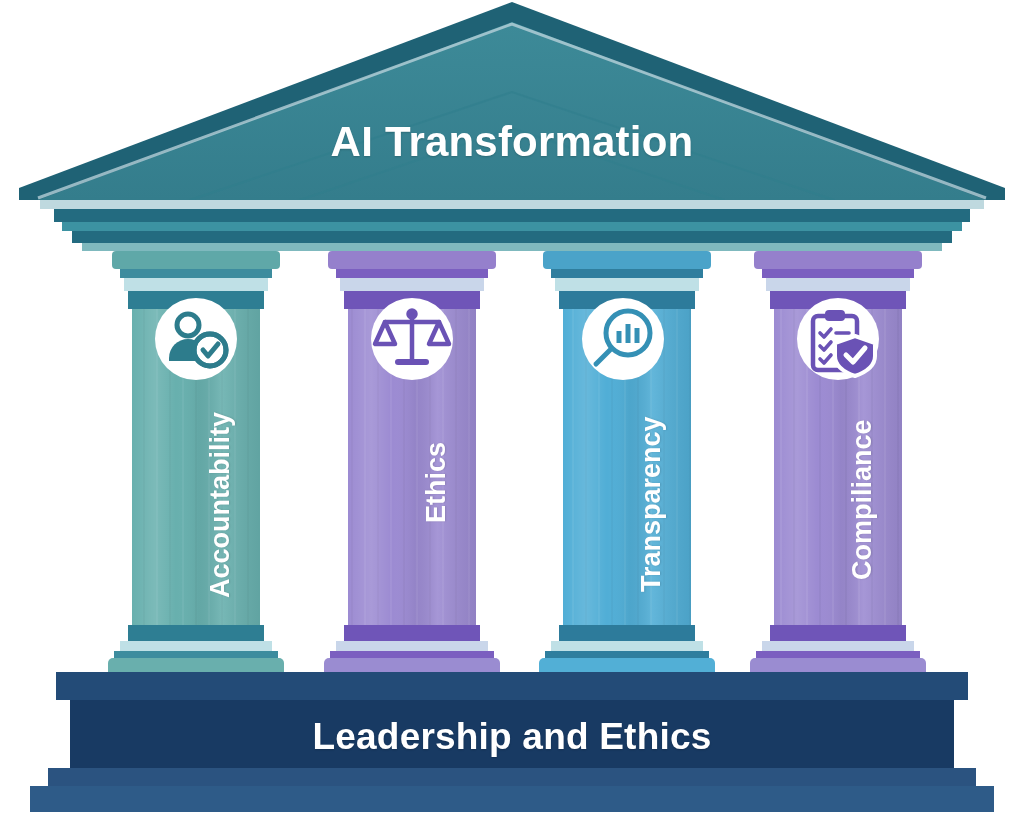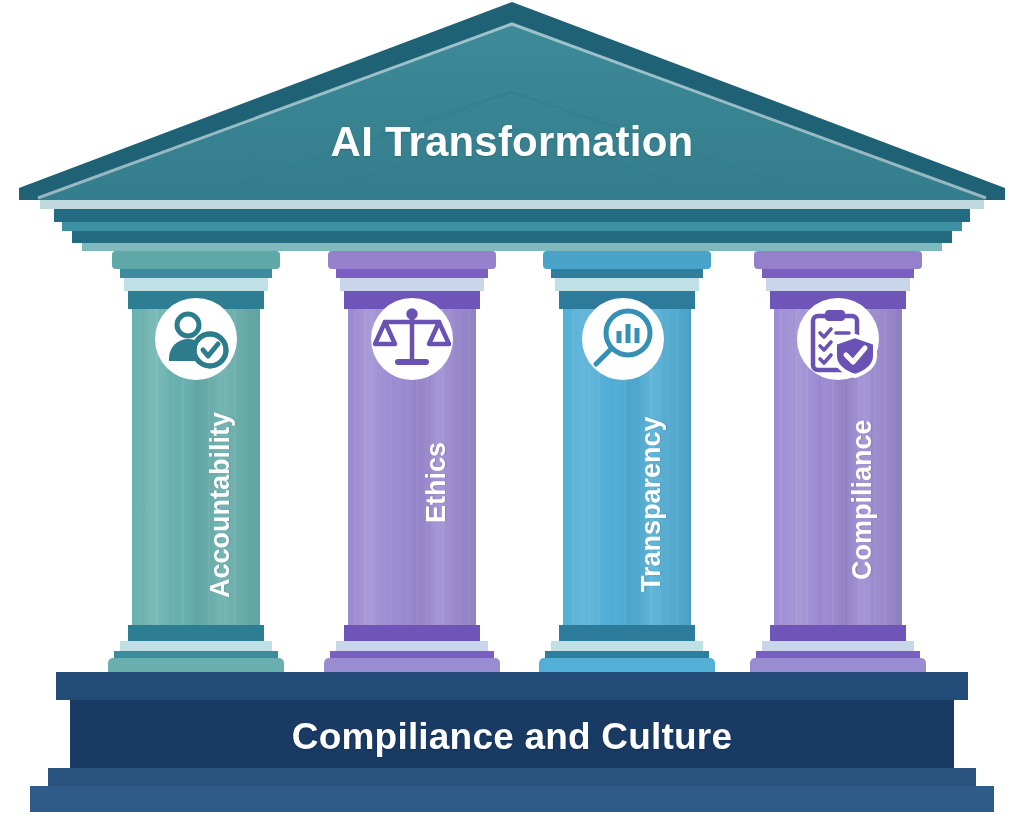--- a/index.html
+++ b/index.html
@@ -197,21 +197,21 @@
         <line x1="39" y1="61" x2="48" y2="61"></line>
       </g>
       <path d="M58 38 L78 45 L78 58 Q78 71 58 78 Q38 71 38 58 L38 45 Z" fill="#6A52B5" stroke="#FFFFFF" stroke-width="4"></path>
       <polyline points="49,57 56,64 68,50" fill="none" stroke="#FFFFFF" stroke-width="5" stroke-linecap="round" stroke-linejoin="round"></polyline>
     </g>
   </g>
 </svg>
 
 <div class="ttl" id="pediment-title">AI Transformation</div>
 
-<div class="ttl" id="plinth-title">Compiliance and Culture</div>
+<div class="ttl" id="plinth-title">Leadership and Ethics</div>
 
 <div class="pillar-label" style="left:205px;top:598px;">Accountability</div>
 
 <div class="pillar-label" style="left:421px;top:523px;">Ethics</div>
 
 <div class="pillar-label" style="left:636px;top:592px;">Transparency</div>
 
 <div class="pillar-label" style="left:847px;top:580px;">Compiliance</div>
 
 </body></html>

